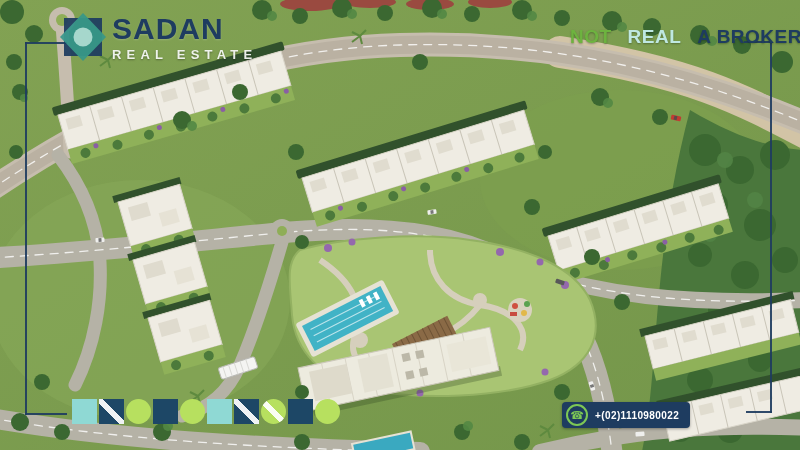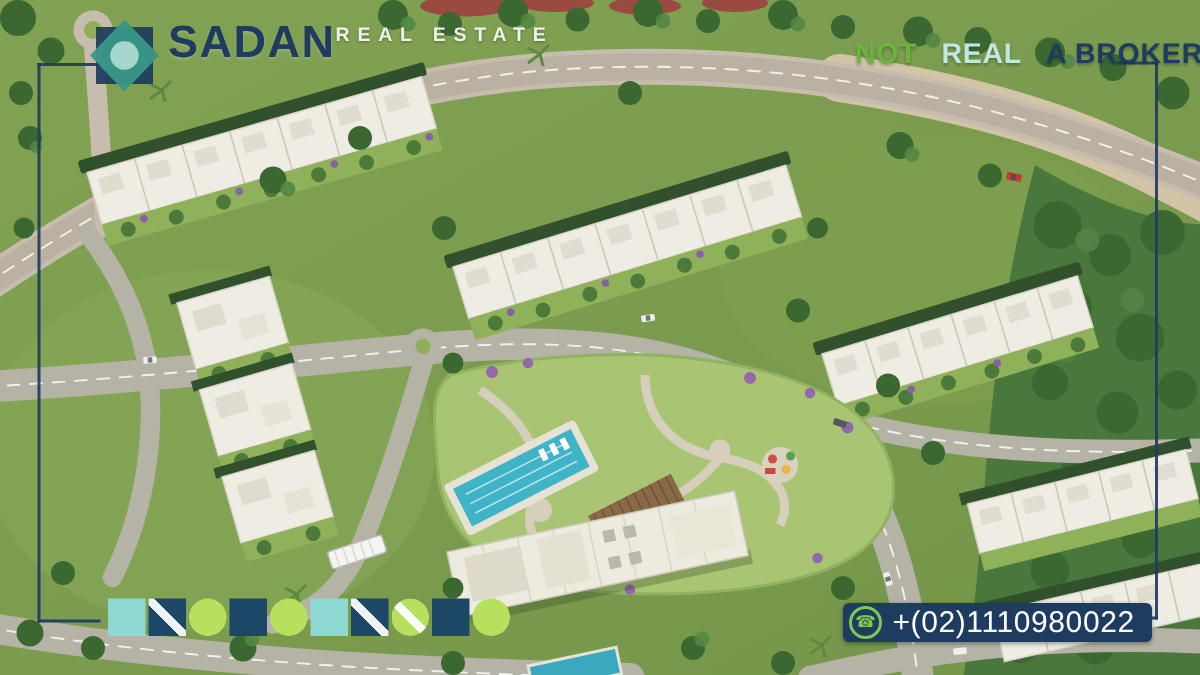--- a/index.html
+++ b/index.html
@@ -11,21 +11,21 @@
   .frame-line{position:absolute;opacity:.92;}
   .fr-left{left:25px;top:42px;width:2px;height:373px;}
   .fr-right{left:770px;top:41px;width:2px;height:372px;}
   .fr-tl{left:25px;top:42px;width:42px;height:2px;}
   .fr-bl{left:25px;top:413px;width:42px;height:2px;}
   .fr-tr{left:744px;top:41px;width:28px;height:2px;}
   .fr-br{left:746px;top:411px;width:26px;height:2px;}
 
   
   .logo{position:absolute;left:60px;top:13px;display:flex;align-items:flex-start;}
-  .logo-text{margin-left:6px;display:flex;flex-direction:row;}
+  .logo-text{margin-left:6px;display:flex;flex-direction:column;}
   .wordmark{font-size:30px;line-height:32px;font-weight:bold;letter-spacing:1px;
             text-shadow:0 1px 2px rgba(255,255,255,.18);}
   .subtext{font-size:13px;font-weight:bold;letter-spacing:5.2px;margin-top:2px;
            color:rgba(250,252,250,.92);text-shadow:0 1px 2px rgba(0,0,0,.35);}
 
   
   .tagline{position:absolute;left:570px;top:26px;display:flex;gap:16px;
            font-size:19px;font-weight:800;letter-spacing:.5px;white-space:nowrap;}
   .tg-word{text-shadow:0 1px 2px rgba(15,25,15,.35);}
 
@@ -35,21 +35,21 @@
   .shape.circle{border-radius:50%;}
   .shape.stripe{background-image:linear-gradient(45deg,transparent 41%,
       rgba(255,255,255,.93) 41%,rgba(255,255,255,.93) 57%,transparent 57%);}
 
   
   .phone-badge{position:absolute;left:562px;top:402px;height:26px;border-radius:4px;
      display:flex;align-items:center;gap:7px;padding:0 11px 0 4px;
      box-shadow:0 1px 3px rgba(0,0,0,.35);}
   .phone-ico{width:18px;height:18px;border-radius:50%;border:2px solid #7dc855;
      display:flex;align-items:center;justify-content:center;font-size:11px;line-height:1;}
-  .phone-num{color:#fff;font-size:20px;font-weight:normal;letter-spacing:.4px;white-space:nowrap;}
+  .phone-num{color:#fff;font-size:10px;font-weight:bold;letter-spacing:.4px;white-space:nowrap;}
 </style>
 </head>
 <body>
 
 <div class="stage">
 
   <svg class="scene" width="800" height="450" viewBox="0 0 800 450">
     <defs>
       <linearGradient id="bg" x1="0" y1="0" x2="1" y2="1">
         <stop offset="0" stop-color="#82a253"></stop>

